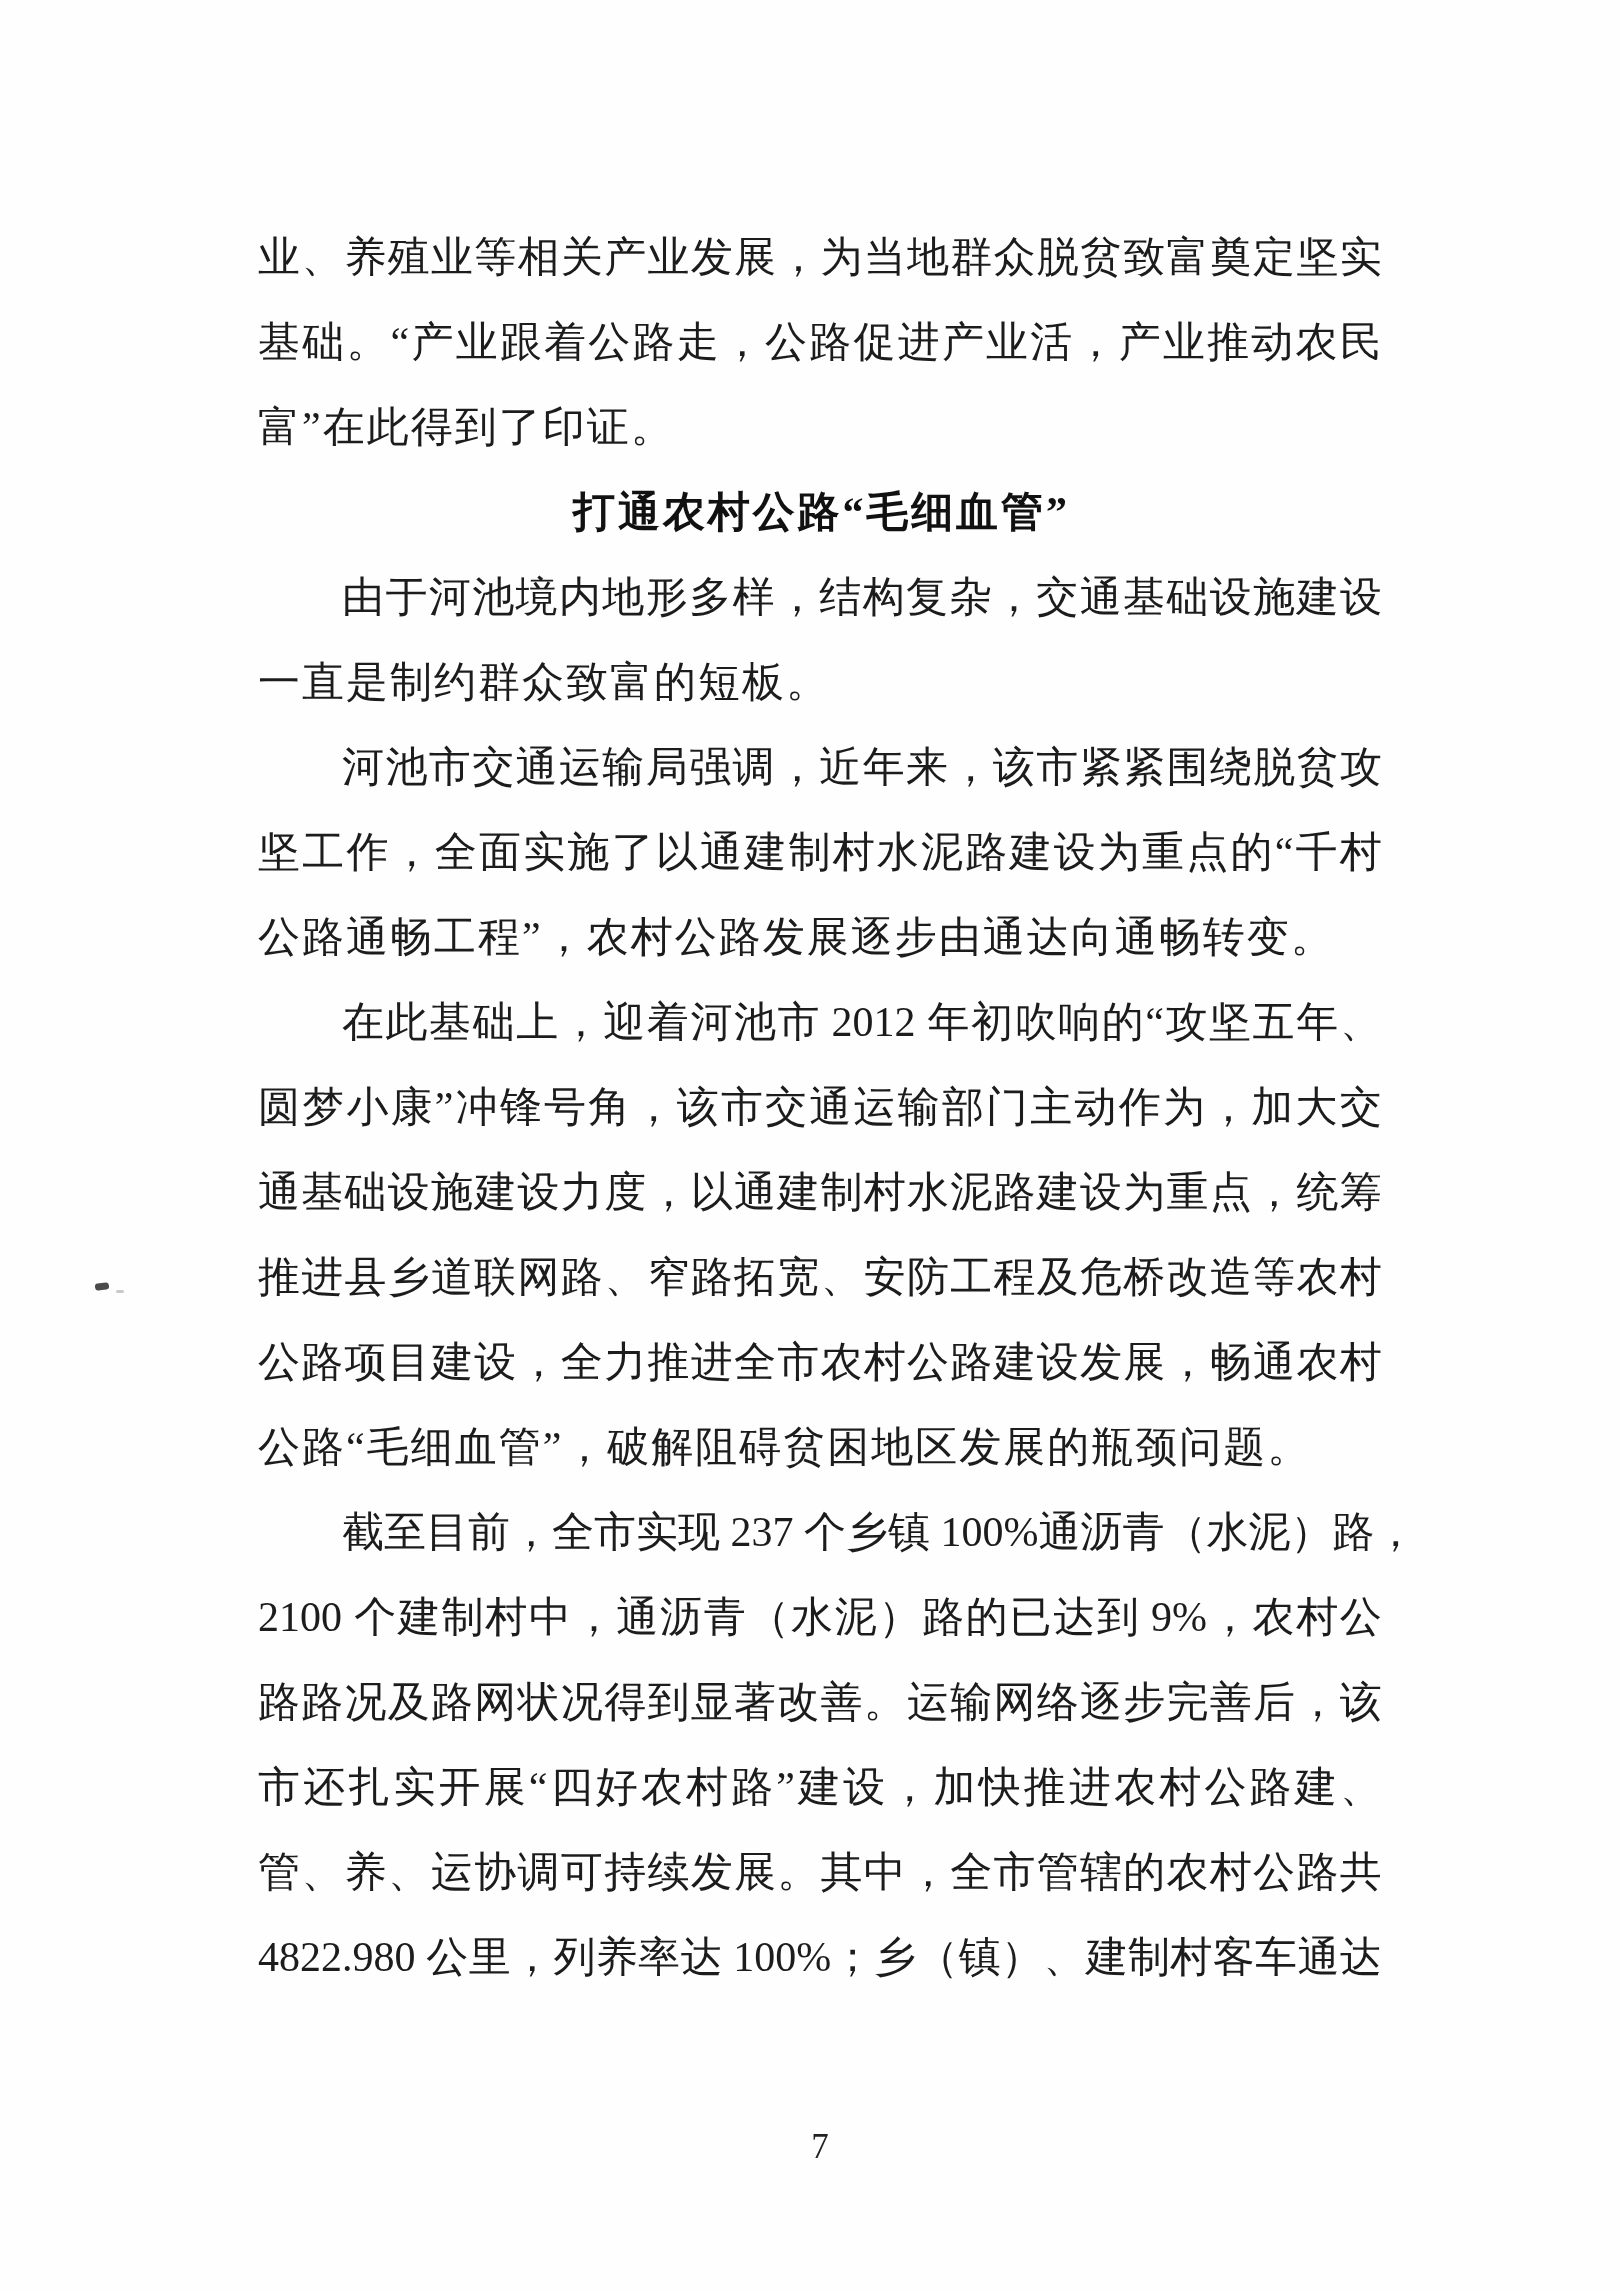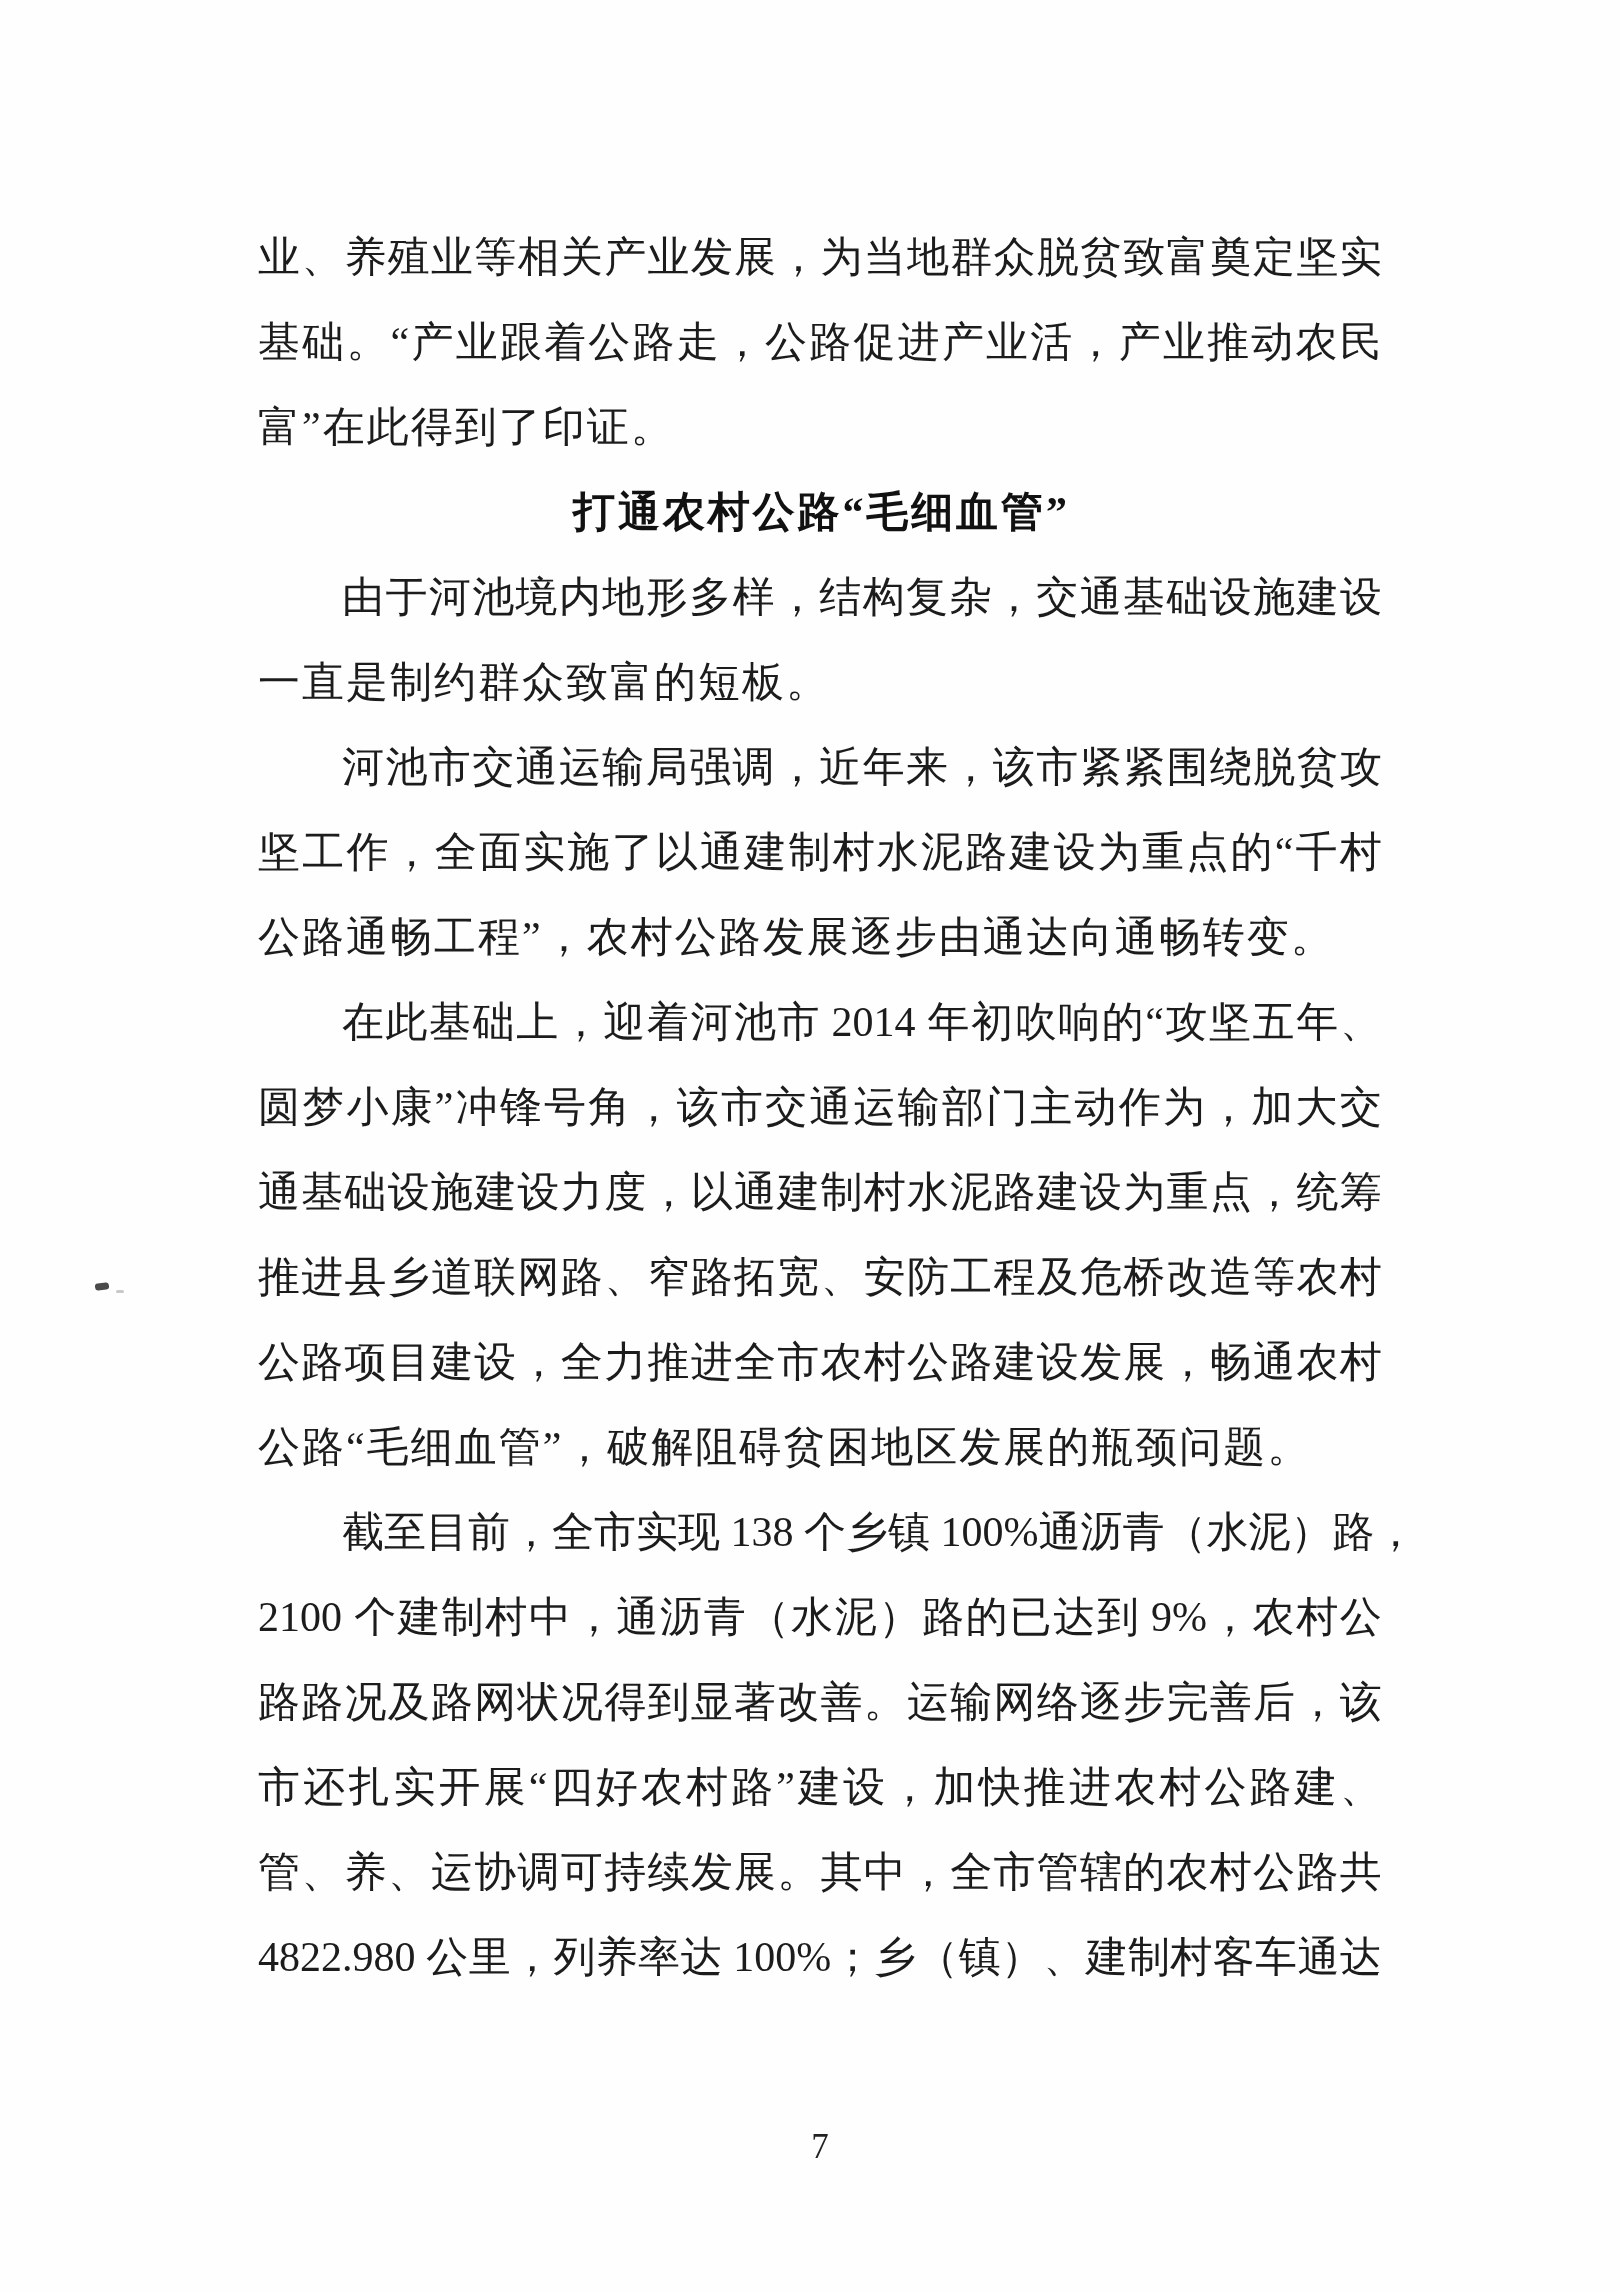--- a/index.html
+++ b/index.html
@@ -289,21 +289,21 @@
         <span>此</span>
         <span>基</span>
         <span>础</span>
         <span>上</span>
         <span>，</span>
         <span>迎</span>
         <span>着</span>
         <span>河</span>
         <span>池</span>
         <span>市</span>
-        <span> 2014 </span>
+        <span> 2012 </span>
         <span>年</span>
         <span>初</span>
         <span>吹</span>
         <span>响</span>
         <span>的</span>
         <span>“</span>
         <span>攻</span>
         <span>坚</span>
         <span>五</span>
         <span>年</span>
@@ -452,21 +452,21 @@
     <div class="line just indent">
         <span>截</span>
         <span>至</span>
         <span>目</span>
         <span>前</span>
         <span>，</span>
         <span>全</span>
         <span>市</span>
         <span>实</span>
         <span>现</span>
-        <span> 138 </span>
+        <span> 237 </span>
         <span>个</span>
         <span>乡</span>
         <span>镇</span>
         <span> 100%</span>
         <span>通</span>
         <span>沥</span>
         <span>青</span>
         <span>（</span>
         <span>水</span>
         <span>泥</span>

